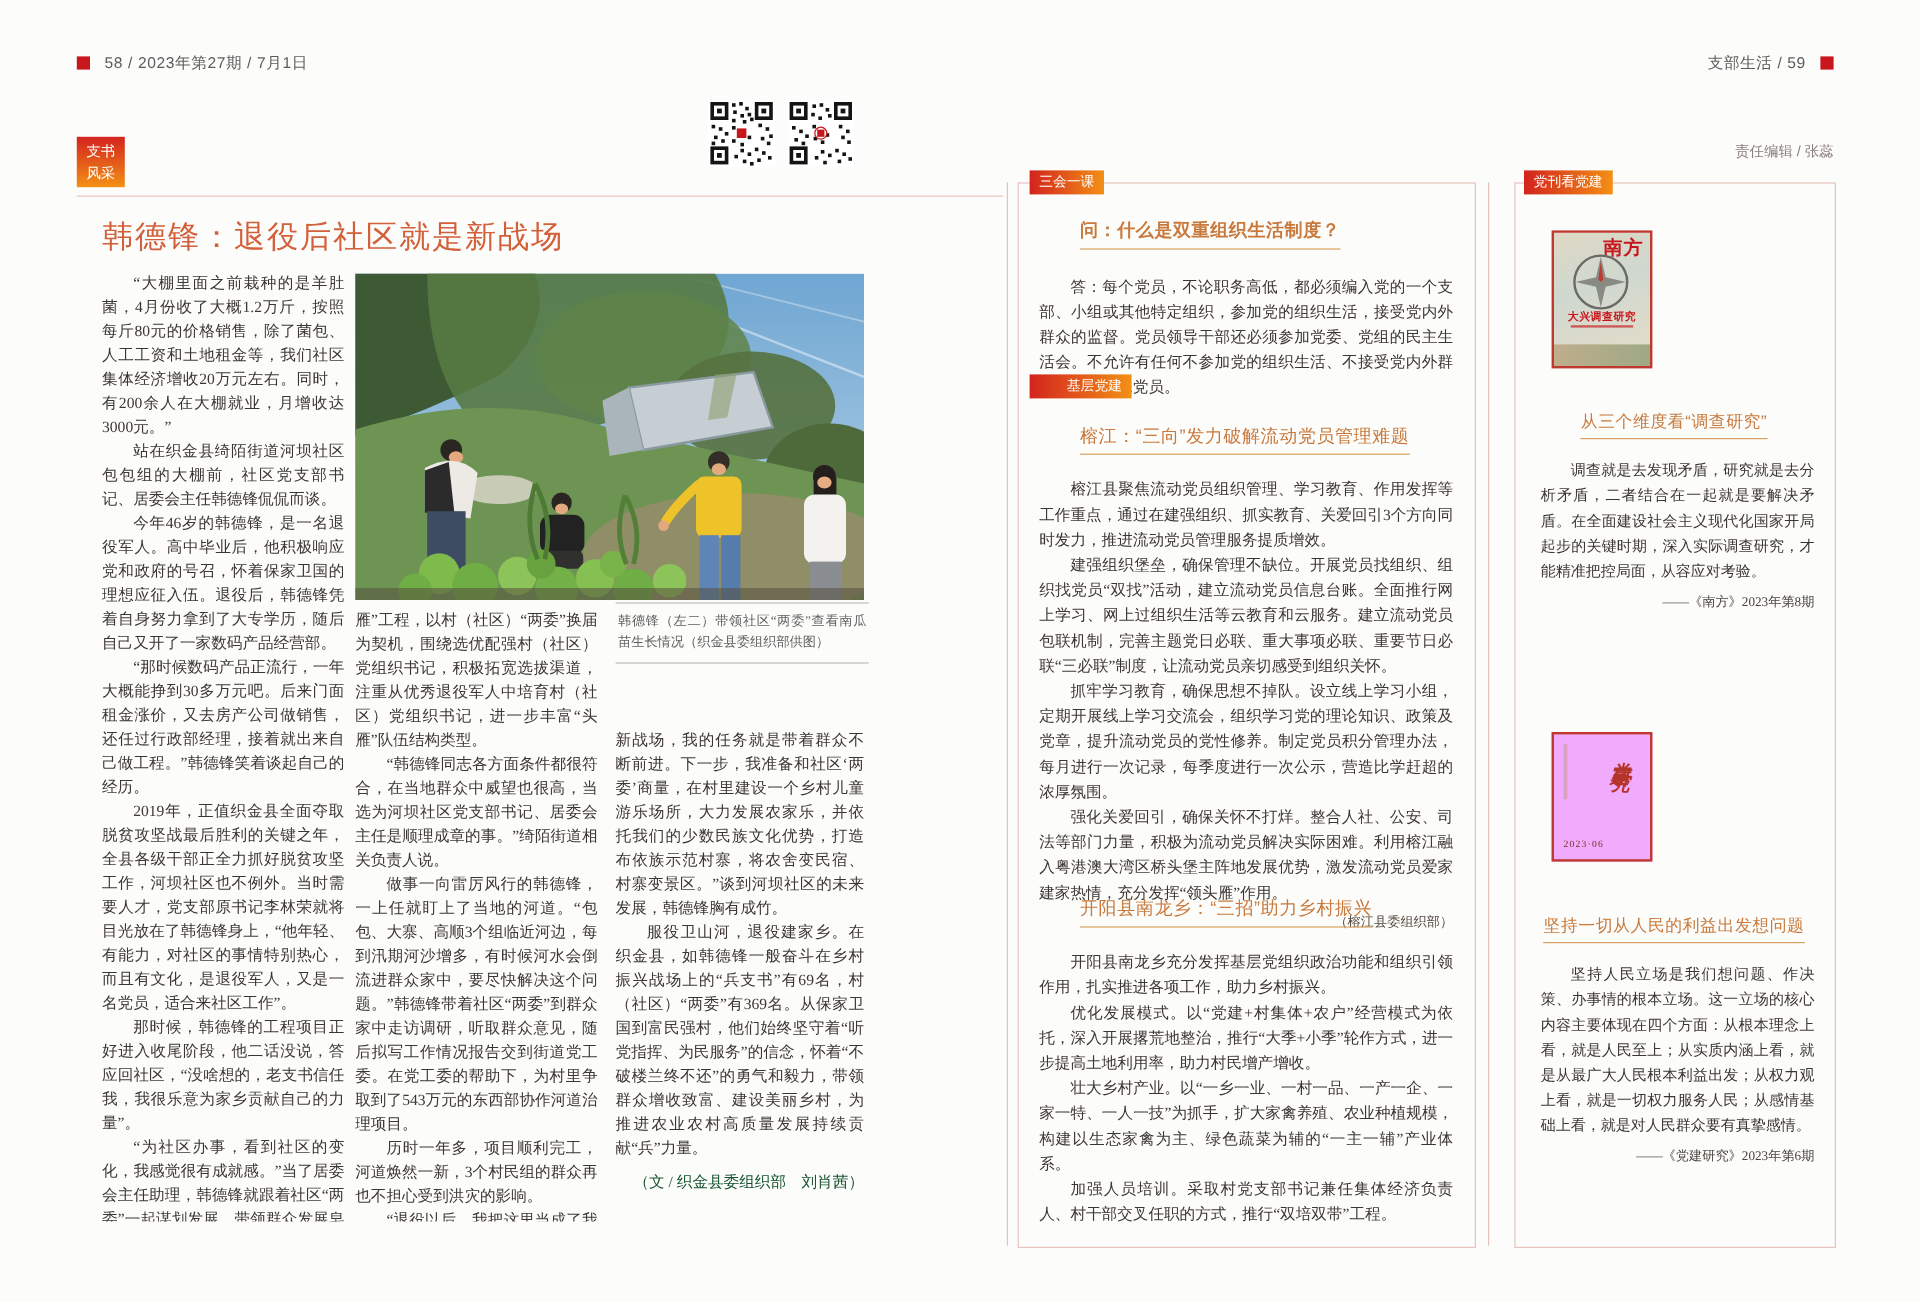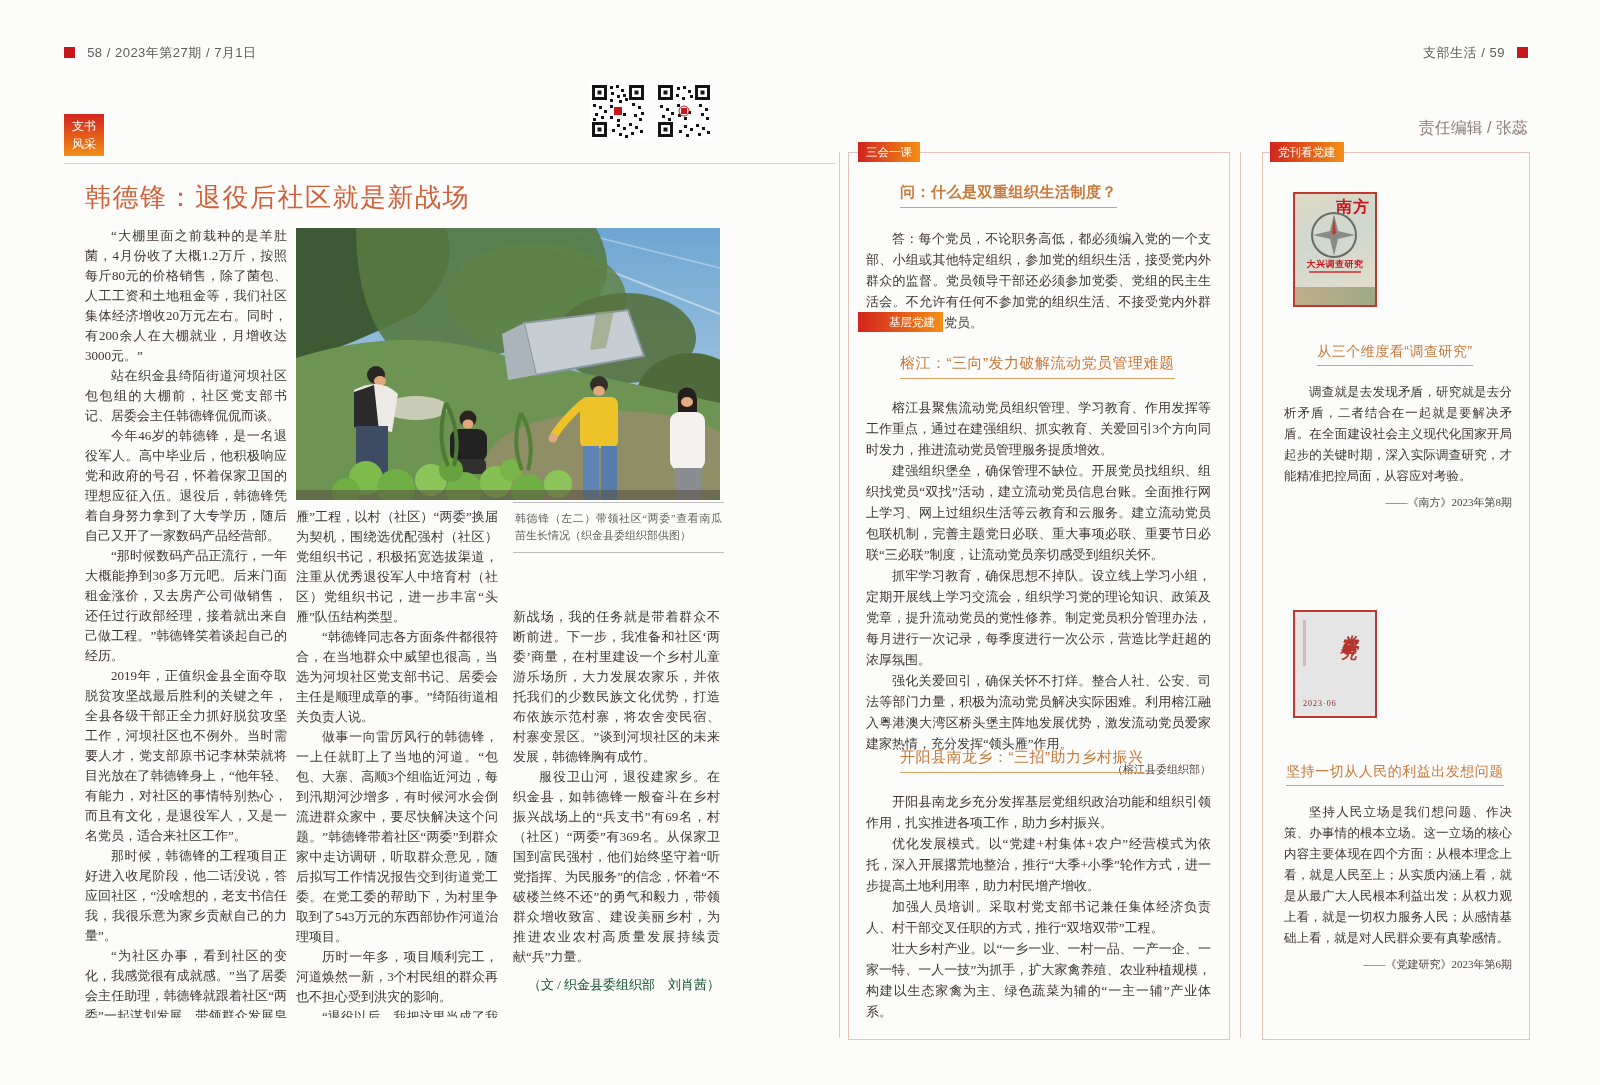--- a/index.html
+++ b/index.html
@@ -2,21 +2,21 @@
 <html><head>
 <meta charset="utf-8">
 <style>
   html,body{margin:0;padding:0;}
   body{width:1600px;height:1085px;position:relative;background:#fcfcfb;
        font-family:"Liberation Serif","DejaVu Serif",serif;color:#3c3632;}
   .abs{position:absolute;}
   
   .pghead{font-family:"Liberation Sans","DejaVu Sans",sans-serif;font-size:13px;color:#5c5c5c;letter-spacing:.5px;}
   .redsq{display:inline-block;width:11px;height:11px;background:#c8161d;vertical-align:-1px;}
-  .editor{font-family:"Liberation Sans","DejaVu Sans",sans-serif;font-size:16px;color:#8a7f7b;}
+  .editor{font-family:"Liberation Sans","DejaVu Sans",sans-serif;font-size:12px;color:#8a7f7b;}
   
   .tag{position:absolute;color:#fff;font-family:"Liberation Sans","DejaVu Sans",sans-serif;
        font-size:11.5px;line-height:20px;padding:0 8px;
        background:linear-gradient(90deg,#d3231e,#f39016);white-space:nowrap;}
   .tag2line{position:absolute;color:#fff;font-family:"Liberation Sans","DejaVu Sans",sans-serif;
        font-size:12px;line-height:18px;width:40px;text-align:center;padding:3px 0;
        background:linear-gradient(180deg,#d3231e,#f39016);}
   
   .main-title{font-family:"Liberation Sans","DejaVu Sans",sans-serif;font-size:26px;color:#d2603a;
        letter-spacing:1.5px;font-weight:500;}
@@ -285,22 +285,22 @@
   <p>强化关爱回引，确保关怀不打烊。整合人社、公安、司法等部门力量，积极为流动党员解决实际困难。利用榕江融入粤港澳大湾区桥头堡主阵地发展优势，激发流动党员爱家建家热情，充分发挥“领头雁”作用。</p>
   <p class="attr">（榕江县委组织部）</p>
 </div>
 
 <div class="abs" style="left:900px;top:748px;">
   <span class="subtitle">开阳县南龙乡：“三招”助力乡村振兴</span>
 </div>
 <div class="abs midtext" style="left:866px;top:791px;width:345px;">
   <p>开阳县南龙乡充分发挥基层党组织政治功能和组织引领作用，扎实推进各项工作，助力乡村振兴。</p>
   <p>优化发展模式。以“党建+村集体+农户”经营模式为依托，深入开展撂荒地整治，推行“大季+小季”轮作方式，进一步提高土地利用率，助力村民增产增收。</p>
+  <p>壮大乡村产业。以“一乡一业、一村一品、一产一企、一家一特、一人一技”为抓手，扩大家禽养殖、农业种植规模，构建以生态家禽为主、绿色蔬菜为辅的“一主一辅”产业体系。</p>
   <p>加强人员培训。采取村党支部书记兼任集体经济负责人、村干部交叉任职的方式，推行“双培双带”工程。</p>
-  <p>壮大乡村产业。以“一乡一业、一村一品、一产一企、一家一特、一人一技”为抓手，扩大家禽养殖、农业种植规模，构建以生态家禽为主、绿色蔬菜为辅的“一主一辅”产业体系。</p>
 </div>
 
 <div class="secbox" style="left:1262px;top:152px;width:266px;height:886px;"></div>
 
 <div class="tag" style="left:1270px;top:142px;">党刊看党建</div>
 
 <div class="cover" style="left:1293px;top:192px;width:84px;height:115px;">
   <div class="nf-bg"></div>
   <div class="nf-mast">南方</div>
   <svg width="58" height="50" viewBox="0 0 58 50" style="position:absolute;left:10px;top:16px;">
@@ -314,21 +314,21 @@
 </div>
 
 <div class="abs sb-title" style="left:1262px;top:343px;width:266px;text-align:center;">
   <span>从三个维度看“调查研究”</span>
 </div>
 <div class="abs sbtext" style="left:1284px;top:382px;width:228px;">
   <p>调查就是去发现矛盾，研究就是去分析矛盾，二者结合在一起就是要解决矛盾。在全面建设社会主义现代化国家开局起步的关键时期，深入实际调查研究，才能精准把控局面，从容应对考验。</p>
   <p class="sb-source">——《南方》2023年第8期</p>
 </div>
 
-<div class="cover" style="left:1293px;top:610px;width:84px;height:108px;background:#e5e5e5;">
+<div class="cover" style="left:1293px;top:610px;width:84px;height:108px;background:#f0abfc;">
   <div class="dj-side"></div>
   <div class="dj-vert">党建研究</div>
   <div class="dj-issue">2023·06</div>
 </div>
 
 <div class="abs sb-title" style="left:1262px;top:763px;width:266px;text-align:center;">
   <span>坚持一切从人民的利益出发想问题</span>
 </div>
 <div class="abs sbtext" style="left:1284px;top:802px;width:228px;">
   <p>坚持人民立场是我们想问题、作决策、办事情的根本立场。这一立场的核心内容主要体现在四个方面：从根本理念上看，就是人民至上；从实质内涵上看，就是从最广大人民根本利益出发；从权力观上看，就是一切权力服务人民；从感情基础上看，就是对人民群众要有真挚感情。</p>

